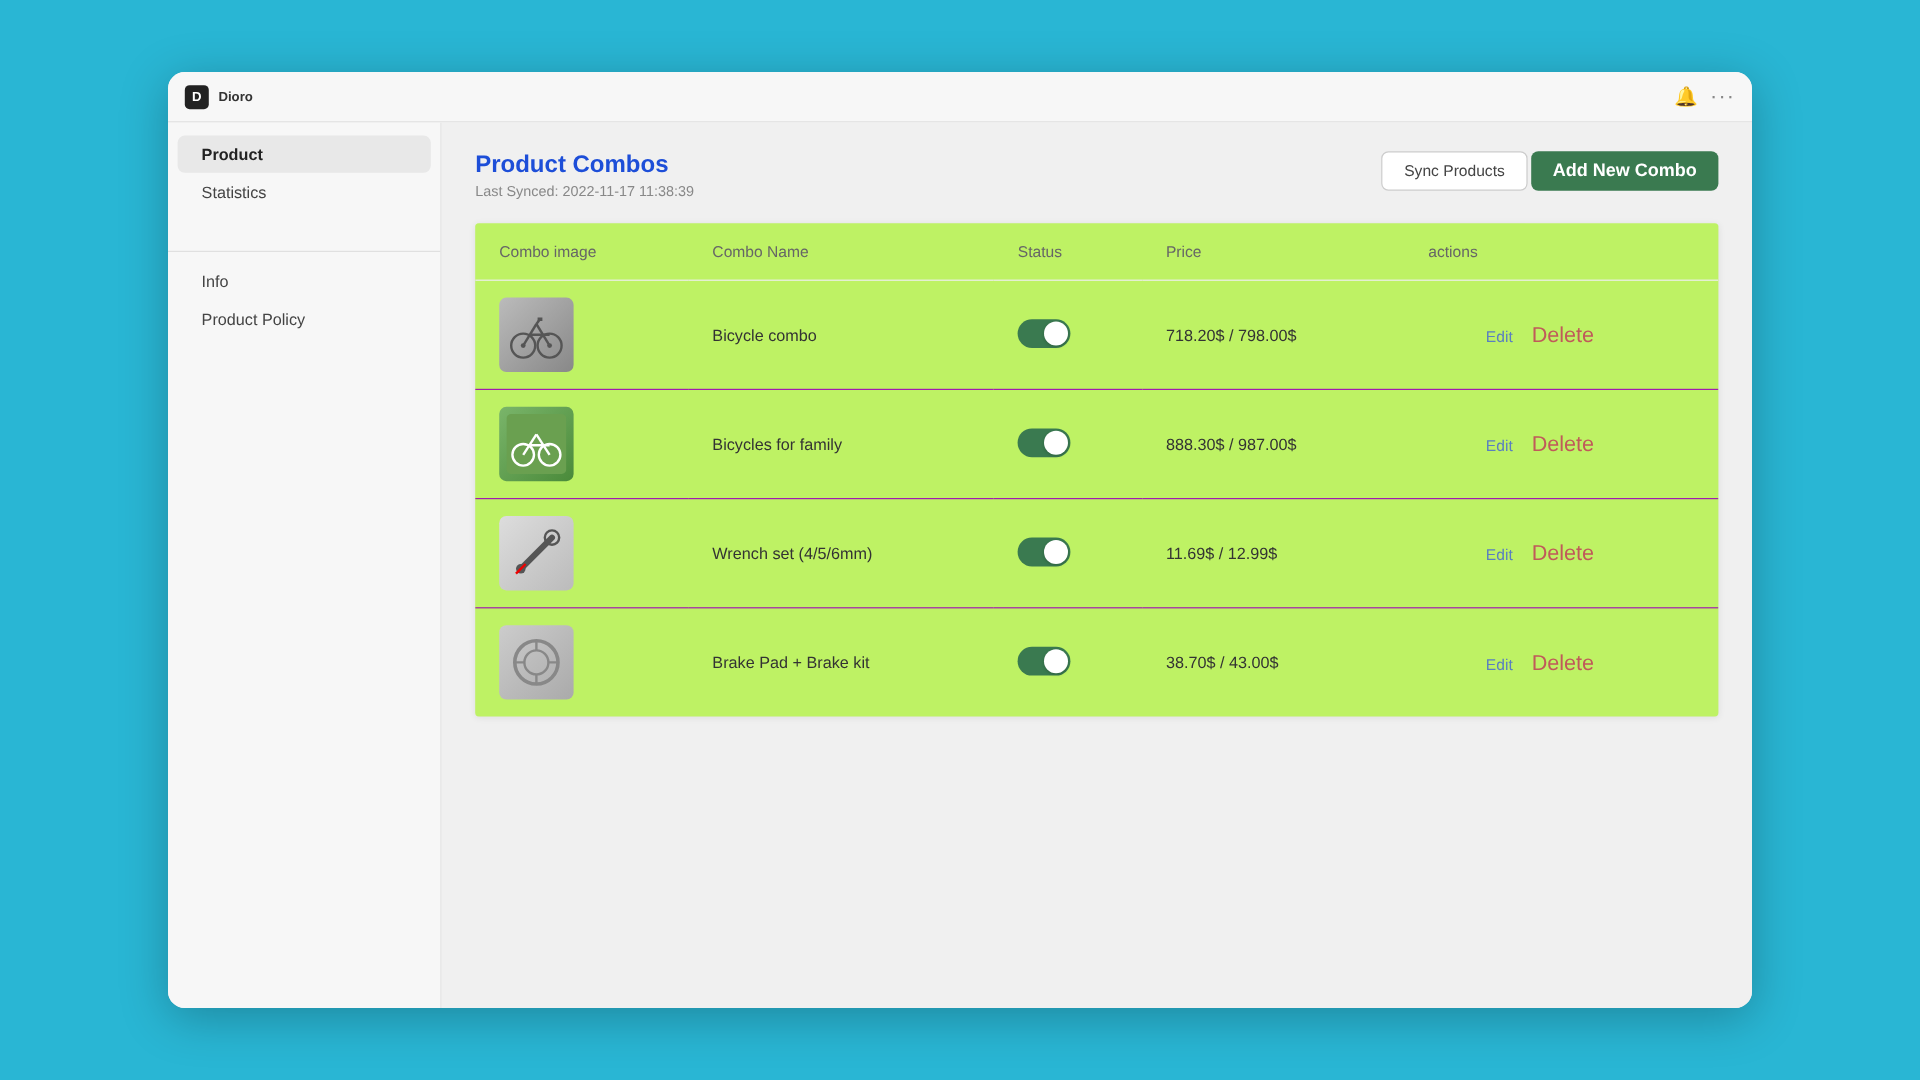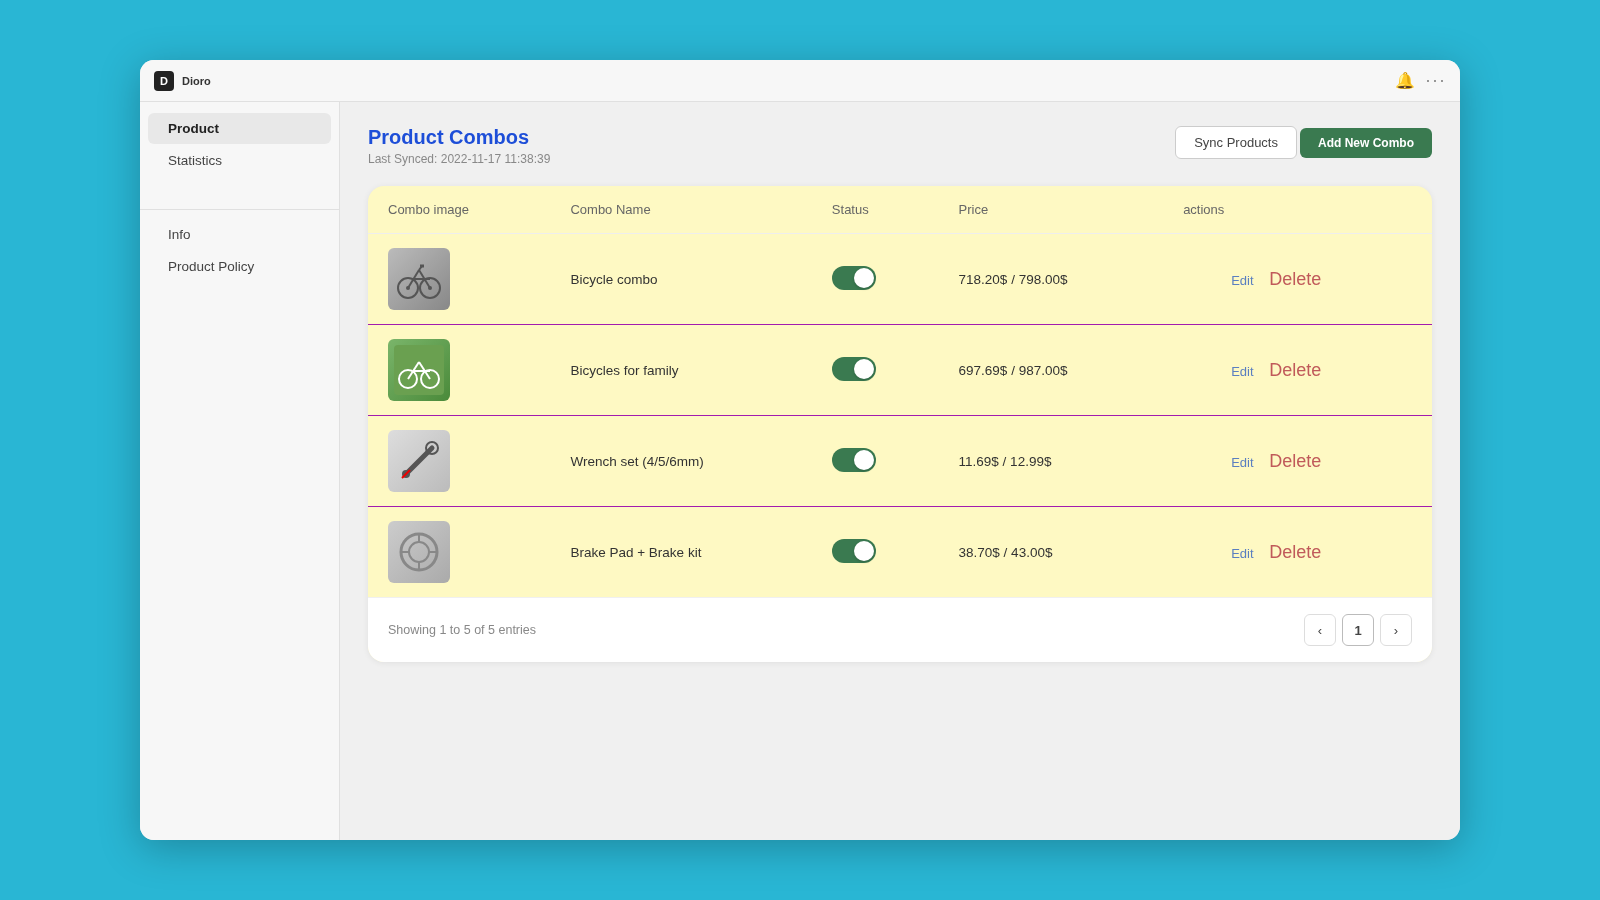--- a/index.html
+++ b/index.html
@@ -58,21 +58,21 @@
       gap: 10px;
     }
     .bell-icon { font-size: 16px; color: #e0a020; cursor: pointer; }
     .dots-icon { font-size: 18px; color: #888; cursor: pointer; letter-spacing: 1px; }
     .main-content {
       display: flex;
       flex: 1;
       overflow: hidden;
     }
     .sidebar {
-      width: 200px;
+      width: 228px;
       background: #f7f7f7;
       border-right: 1px solid #e0e0e0;
       padding-top: 10px;
       display: flex;
       flex-direction: column;
     }
     .sidebar-section {
       margin-bottom: 24px;
     }
     .sidebar-item {
@@ -128,28 +128,28 @@
       font-size: 13px;
       color: #444;
       cursor: pointer;
       font-weight: 500;
     }
     .btn-add {
       padding: 8px 18px;
       background: #3a7a50;
       border: none;
       border-radius: 6px;
-      font-size: 12px;
+      font-size: 15px;
       color: #fff;
       cursor: pointer;
       font-weight: 600;
     }
     .table-container {
-      background: #fef9c3;
-      border-radius: 16px;
+      background: #bef264;
+      border-radius: 3px;
       box-shadow: 0 1px 6px rgba(0,0,0,0.07);
       overflow: hidden;
     }
     .data-table {
       width: 100%;
       border-collapse: collapse;
     }
     .data-table thead tr {
       border-bottom: 1px solid #eee;
     }
@@ -354,21 +354,21 @@
         <circle cx="14" cy="34" r="9" fill="none" stroke="#fff" stroke-width="2"></circle>
         <circle cx="36" cy="34" r="9" fill="none" stroke="#fff" stroke-width="2"></circle>
         <line x1="14" y1="34" x2="25" y2="17" stroke="#fff" stroke-width="2"></line>
         <line x1="25" y1="17" x2="36" y2="34" stroke="#fff" stroke-width="2"></line>
         <line x1="20" y1="26" x2="36" y2="26" stroke="#fff" stroke-width="2"></line>
       </svg>
                   </div>
                 </td>
                 <td>Bicycles for family</td>
                 <td><div class="toggle-switch"><div class="toggle-knob"></div></div></td>
-                <td>697.69$ / 987.00$</td>
+                <td>888.30$ / 987.00$</td>
                 <td>
       <span class="action-edit">Edit</span>
       <span class="action-delete">Delete</span>
     </td>
               </tr>
               <tr>
                 <td>
                   <div class="combo-image img-wrench">
                     <svg width="50" height="50" viewBox="0 0 50 50" xmlns="http://www.w3.org/2000/svg">
         <line x1="12" y1="38" x2="38" y2="12" stroke="#555" stroke-width="5" stroke-linecap="round"></line>
@@ -403,26 +403,16 @@
                 <td><div class="toggle-switch"><div class="toggle-knob"></div></div></td>
                 <td>38.70$ / 43.00$</td>
                 <td>
       <span class="action-edit">Edit</span>
       <span class="action-delete">Delete</span>
     </td>
               </tr>
             </tbody>
         </table>
 
-        <div class="table-footer">
-          <span class="showing-text">Showing 1 to 5 of 5 entries</span>
-          <div class="pagination">
-            <div class="page-btn">‹</div>
-            <div class="page-btn active">
-              <span>1</span>
-            </div>
-            <div class="page-btn">›</div>
-          </div>
-        </div>
       </div>
     </div>
   </div>
 </div>
 
 </body></html>

